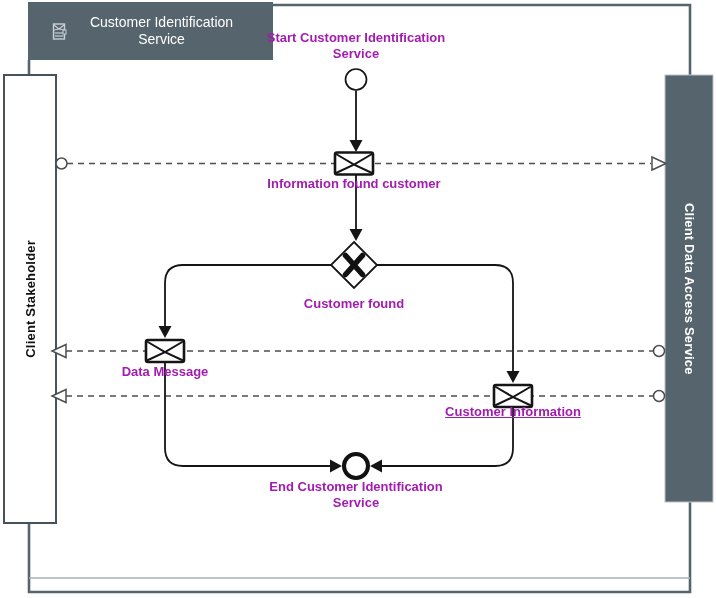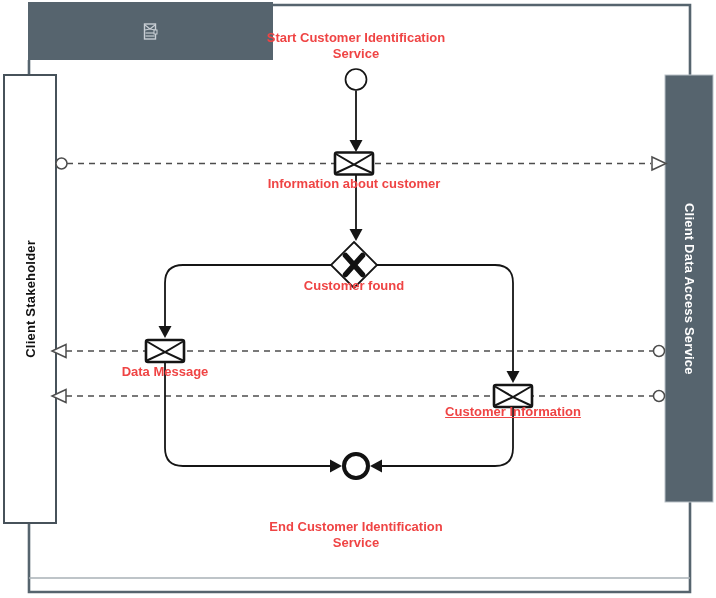--- a/index.html
+++ b/index.html
@@ -12,29 +12,29 @@
   .header{
     left:28px;top:2px;width:245px;height:58px;background:#56646e;
     display:flex;align-items:center;justify-content:center;gap:7px;
     color:#ffffff;z-index:3;
   }
   .header-title{width:176px;text-align:center;font-size:14px;line-height:17px;}
   
   svg.diagram{left:0;top:0;z-index:2;}
   
   .lbl{
-    font-size:13px;font-weight:bold;color:#ef4444;text-align:center;
+    font-size:13px;font-weight:bold;color:#a21caf;text-align:center;
     line-height:16px;z-index:4;
   }
   .lbl-start{left:251px;top:30px;width:210px;}
   .lbl-info{left:254px;top:176px;width:200px;}
-  .lbl-gateway{left:254px;top:278px;width:200px;}
+  .lbl-gateway{left:254px;top:296px;width:200px;}
   .lbl-error{left:85px;top:364px;width:160px;}
   .lbl-custinfo{left:413px;top:404px;width:200px;text-decoration:underline;}
-  .lbl-end{left:251px;top:479px;width:210px;margin-top:40px;}
+  .lbl-end{left:251px;top:479px;width:210px;}
   
   .lane{display:flex;align-items:center;justify-content:center;z-index:4;}
   .lane-left{left:4px;top:75px;width:52px;height:448px;}
   .lane-left span{
     writing-mode:vertical-rl;transform:rotate(180deg);
     font-size:13px;font-weight:bold;color:#111111;letter-spacing:.2px;
   }
   .lane-right{left:665px;top:75px;width:48px;height:427px;}
   .lane-right span{
     writing-mode:vertical-rl;font-size:13px;font-weight:600;color:#ffffff;
@@ -128,27 +128,28 @@
 <div class="abs header">
   <span style="display:inline-flex;">
     <svg width="15" height="17" viewBox="0 0 15 17">
       <rect x="1.5" y="1" width="11" height="15" fill="none" stroke="#c8ced4" stroke-width="1.4"></rect>
       <path d="M 2 2 L 7 6 L 12 2 M 2 7 L 7 6 L 12 7" fill="none" stroke="#c8ced4" stroke-width="1.2"></path>
       <line x1="2.5" y1="10" x2="11.5" y2="10" stroke="#c8ced4" stroke-width="1.2"></line>
       <line x1="2.5" y1="13" x2="11.5" y2="13" stroke="#c8ced4" stroke-width="1.2"></line>
       <rect x="11" y="7" width="3" height="4" fill="#56646e" stroke="#c8ced4" stroke-width="1"></rect>
     </svg>
   </span>
+  <div class="header-title">Customer Identification Service</div>
 </div>
 
 <div class="abs lane lane-left">
   <span>Client Stakeholder</span>
 </div>
 <div class="abs lane lane-right">
   <span>Client Data Access Service</span>
 </div>
 
 <div class="abs lbl lbl-start">Start Customer Identification Service</div>
-<div class="abs lbl lbl-info">Information about customer</div>
+<div class="abs lbl lbl-info">Information found customer</div>
 <div class="abs lbl lbl-gateway">Customer found</div>
 <div class="abs lbl lbl-error">Data Message</div>
 <div class="abs lbl lbl-custinfo">Customer Information</div>
 <div class="abs lbl lbl-end">End Customer Identification Service</div>
 
 </body></html>

